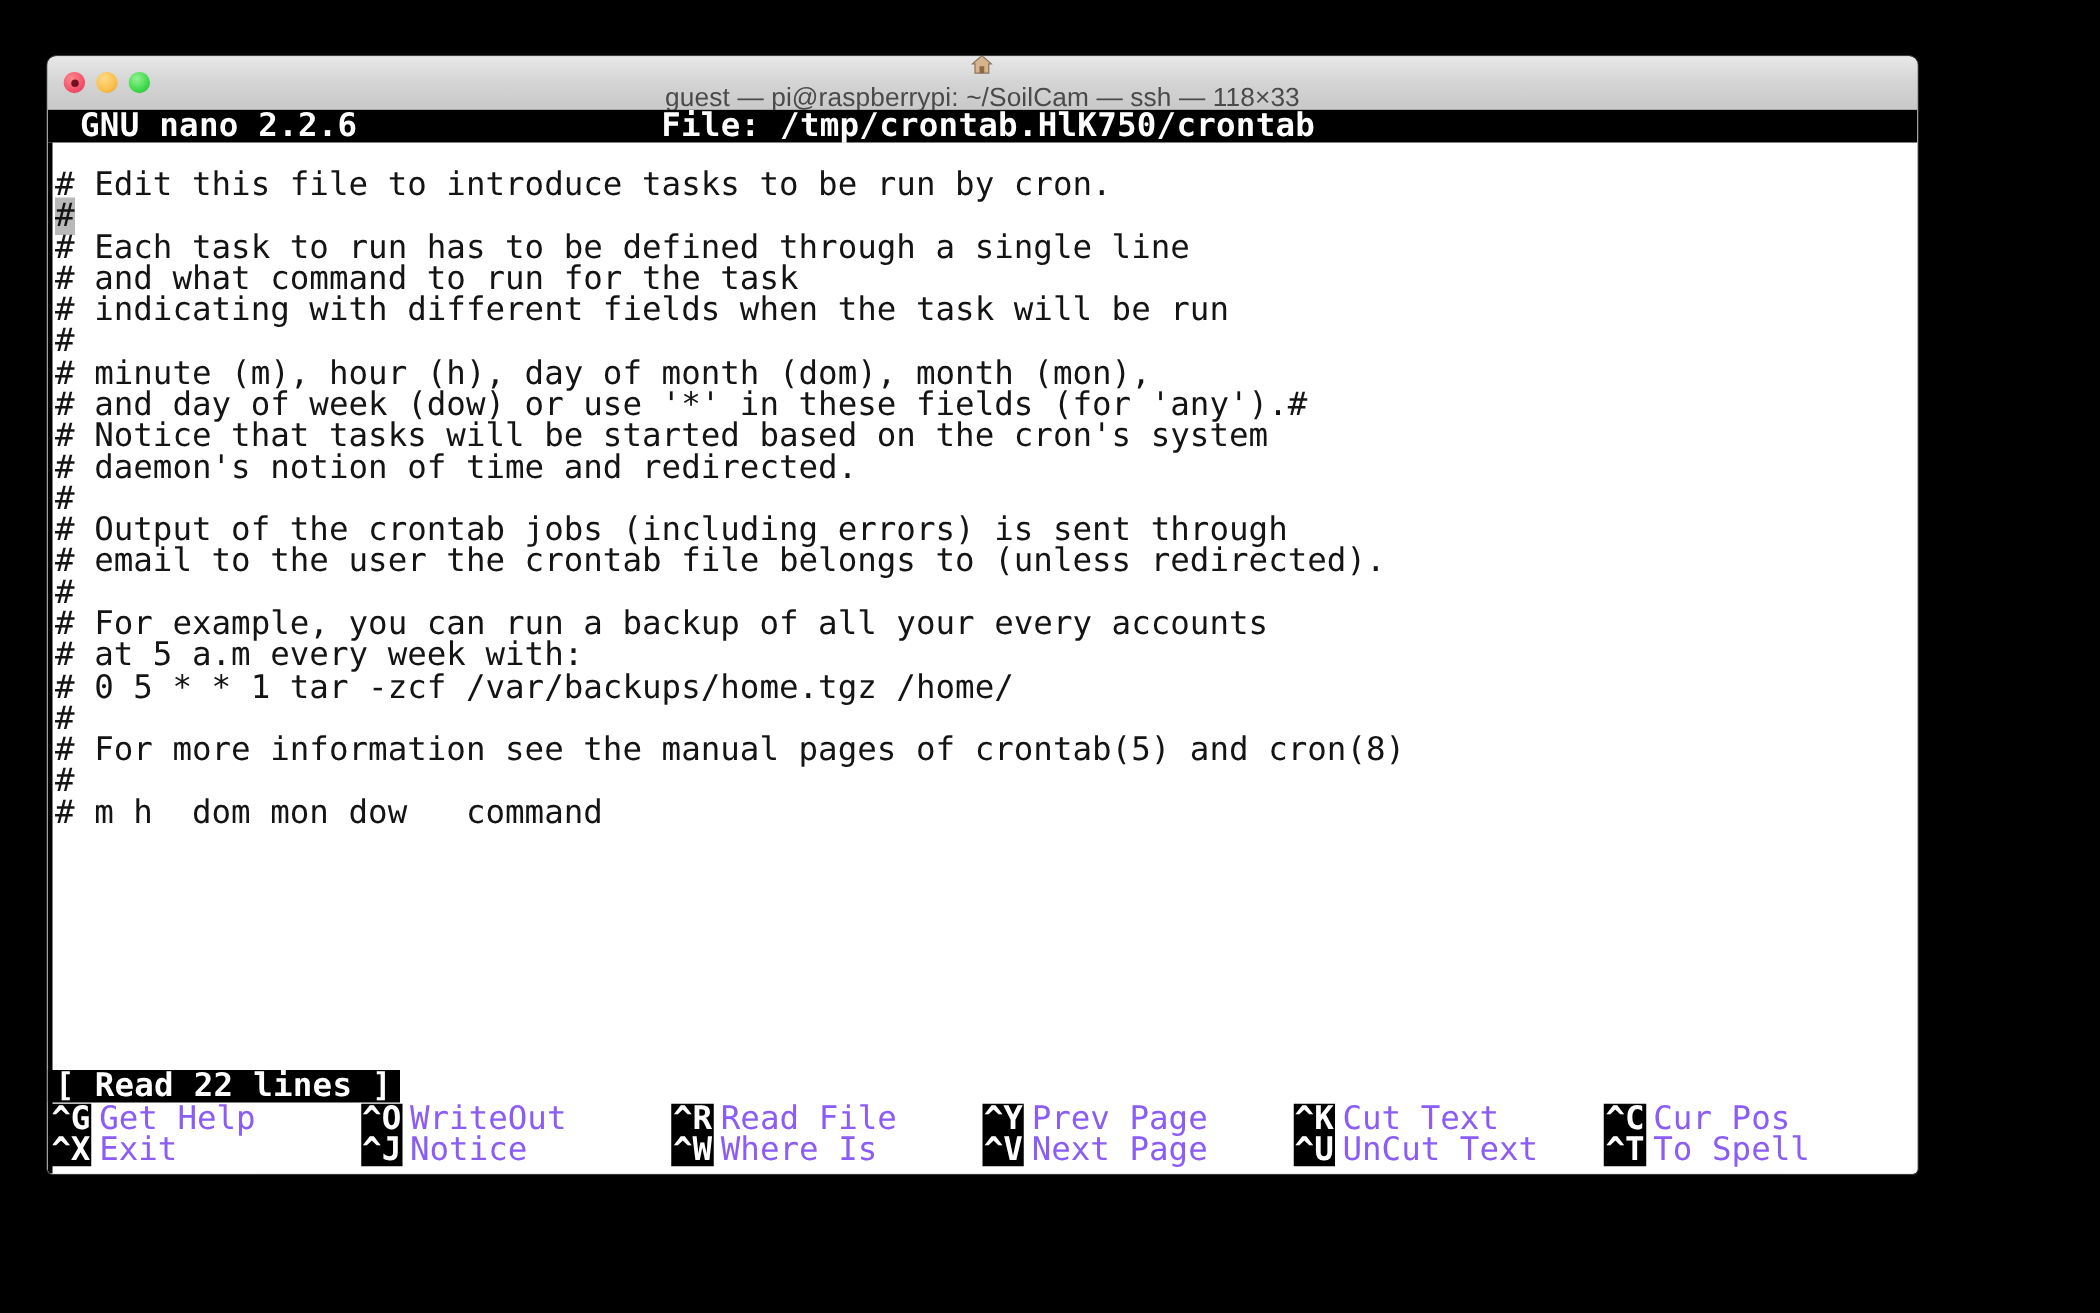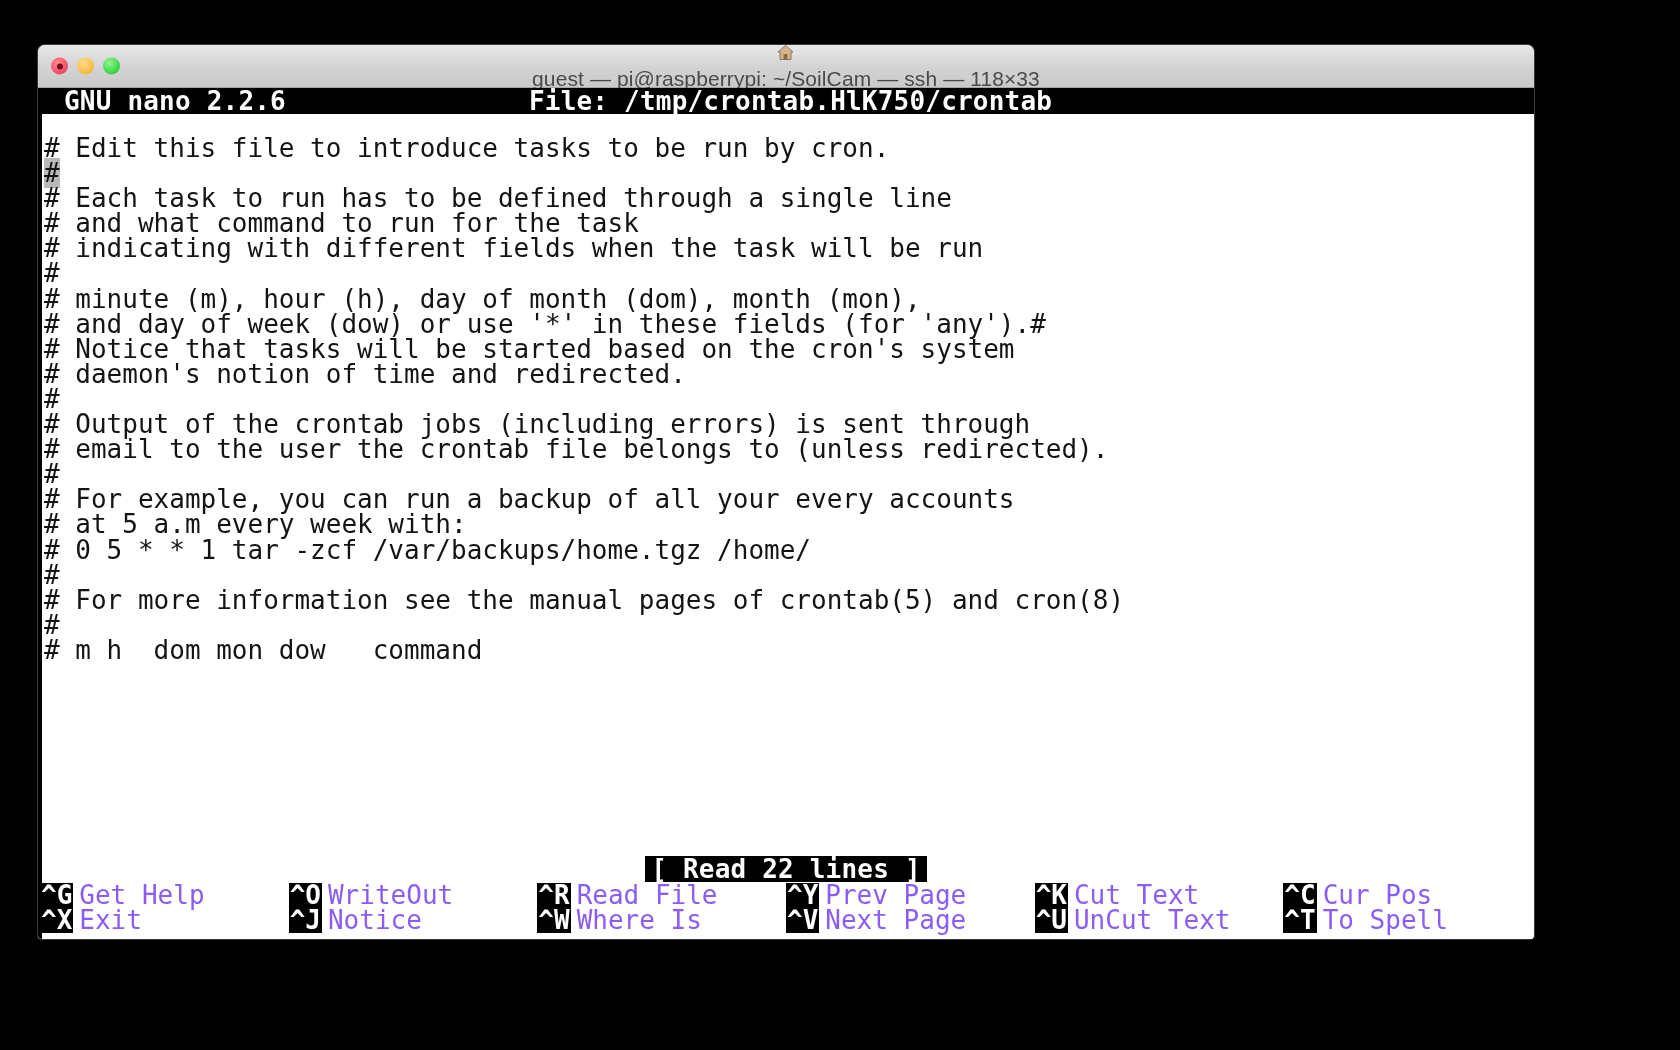--- a/index.html
+++ b/index.html
@@ -129,21 +129,21 @@
   .cursor {
     background: #b9b9b9;
     color: #141414;
   }
 
   .status-wrap {
     position: relative;
     height: 28px;
     flex: 0 0 28px;
     display: flex;
-    justify-content: center;
+    justify-content: flex-start;
     align-items: center;
     margin-top: 35px;
   }
   .status-msg {
     background: #000000;
     color: #ffffff;
     font-weight: bold;
     padding: 2px 6px;
     white-space: pre;
     letter-spacing: 0.2px;

